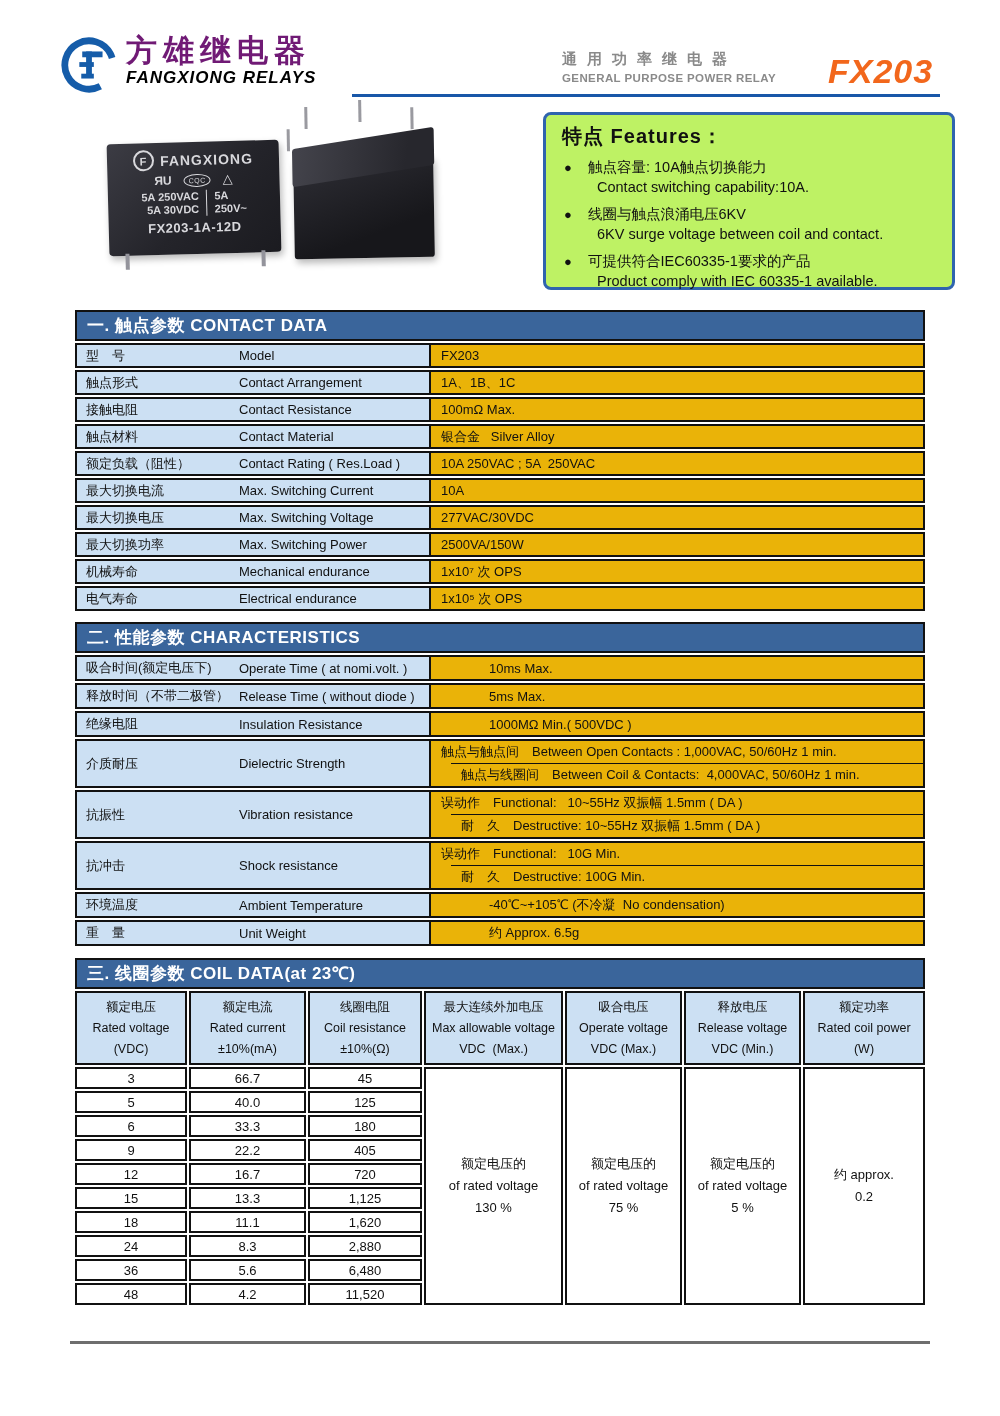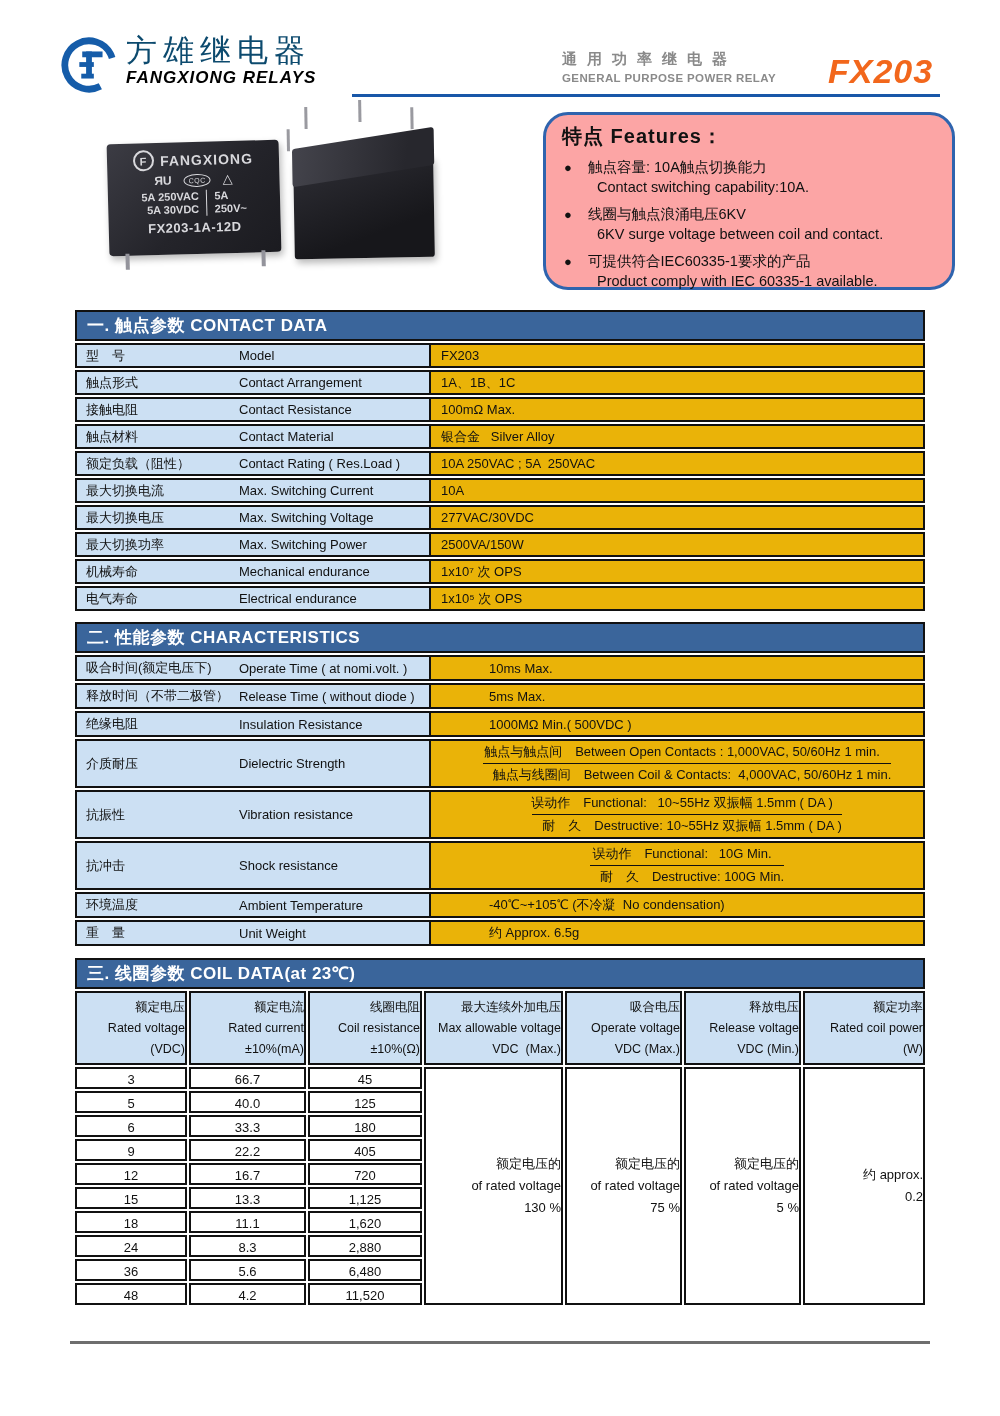--- a/index.html
+++ b/index.html
@@ -3,21 +3,21 @@
 <meta charset="utf-8">
 <style>
   html,body { margin:0; padding:0; background:#ffffff; }
   .page {
     position:relative; width:1000px; height:1416px; background:#ffffff;
     font-family:"Liberation Sans", sans-serif; color:#111; overflow:hidden;
   }
 
   
   .logo-area { position:absolute; left:60px; top:34px; display:flex; align-items:flex-start; gap:8px; }
-  .logo-text-cn { font-size:31px; font-weight:normal; color:#0c4a6e; letter-spacing:6px; line-height:34px; }
+  .logo-text-cn { font-size:31px; font-weight:bold; color:#701a75; letter-spacing:6px; line-height:34px; }
   .logo-text-en { font-size:17px; font-weight:bold; font-style:italic; color:#000000; letter-spacing:1px; margin-top:0px; }
   .header-underline { position:absolute; left:352px; top:94px; width:588px; height:3px; background:#1857A8; }
   .category-block { position:absolute; left:562px; top:50px; }
   .category-cn { font-size:15px; font-weight:bold; color:#8a8a8a; letter-spacing:10px; }
   .category-en { font-size:11.5px; font-weight:bold; color:#8a8a8a; letter-spacing:0.4px; margin-top:3px; }
   .model-badge { position:absolute; left:828px; top:52px; font-size:34px; font-weight:800; font-style:italic; color:#F2671C; letter-spacing:1px; }
 
   
   .photo1 {
     position:absolute; left:108px; top:142px; width:172px; height:112px;
@@ -44,46 +44,46 @@
   .photo2 { position:absolute; left:294px; top:158px; width:140px; height:100px;
     background:linear-gradient(160deg,#2f2f36 0%,#17171b 70%); border-radius:3px; transform:rotate(-1deg);
     box-shadow:2px 4px 7px rgba(0,0,0,0.28); }
   .photo2-top { position:absolute; left:-1px; top:-20px; width:142px; height:38px;
     background:linear-gradient(100deg,#44444c 0%,#27272d 80%); transform:skewY(-8deg); border-radius:3px; }
   .photo2 .pin2 { position:absolute; width:3px; height:22px; background:#9a9aa0; }
   .p2a { left:12px; top:-52px; } .p2b { left:66px; top:-58px; } .p2c { left:118px; top:-50px; height:26px; } .p2d { left:-6px; top:-30px; height:18px; }
 
   
   .features { position:absolute; left:543px; top:112px; width:412px; height:178px; box-sizing:border-box;
-    border:3px solid #2F64AE; border-radius:25px; padding:8px 14px 6px 16px; background:#fca5a5; }
+    border:3px solid #2F64AE; border-radius:8px; padding:8px 14px 6px 16px; background:#bef264; }
   .features-title { font-size:20px; font-weight:bold; letter-spacing:1px; }
   .feature-item { position:relative; padding-left:26px; margin-top:7px; font-size:14.5px; line-height:20px; }
   .feature-item .bullet { position:absolute; left:2px; top:1px; font-size:13px; }
   .feature-en { padding-left:9px; }
 
   
   .section { position:absolute; left:75px; width:850px; }
   .sec1 { top:310px; } .sec2 { top:622px; } .sec3 { top:958px; }
   .sec-header { height:27px; line-height:27px; background:#3A659B; border:2px solid #111;
     color:#fff; font-weight:bold; font-size:17px; padding-left:10px; letter-spacing:0.5px; }
   .trow { display:flex; border:2px solid #111; margin-top:2px; background:#eab308; }
   .tlabel { width:352px; background:#CCE0F3; border-right:2px solid #111; display:flex; align-items:center; flex-shrink:0; }
   .tlabel .cn { width:162px; padding-left:9px; box-sizing:border-box; font-size:13px; }
   .tlabel .en { flex:1; font-size:13px; }
   .tvalue { flex:1; display:flex; align-items:center; padding-left:10px; font-size:13px; min-height:21px; white-space:pre-wrap; }
   .sec2 .tvalue { min-height:22px;margin-left:48px; }
-  .val-stack { flex:1; display:flex; flex-direction:column;align-items:center; }
+  .val-stack { flex:1; display:flex; flex-direction:column; }
   .val-stack .sub { min-height:22px; display:flex; align-items:center; padding-left:10px; font-size:13px; white-space:pre-wrap; }
   .val-stack .sub + .sub { border-top:1.5px solid #111;margin-left:20px; }
 
   
   .coil-grid { display:grid; margin-top:2px; gap:2px;
     grid-template-columns:112px 117px 114px 139px 117px 117px 1fr;
     grid-template-rows:74px; grid-auto-rows:22px; }
-  .coil-grid > div { border:2px solid #111; box-sizing:border-box;align-items:flex-end; }
+  .coil-grid > div { border:2px solid #111; box-sizing:border-box; }
   .chead { background:#CCE0F3; display:flex; flex-direction:column; align-items:center; justify-content:center;
     text-align:center; font-size:12.5px; line-height:21px; white-space:pre-wrap; }
   .cdata { background:#fff; display:flex; align-items:center; justify-content:center; font-size:13px; }
   .cmerge { background:#fff; display:flex; flex-direction:column; align-items:center; justify-content:center;
     text-align:center; font-size:13px; line-height:22px; }
   .m4 { grid-column:4; grid-row:2 / span 10; }
   .m5 { grid-column:5; grid-row:2 / span 10; }
   .m6 { grid-column:6; grid-row:2 / span 10; }
   .m7 { grid-column:7; grid-row:2 / span 10; }
 

